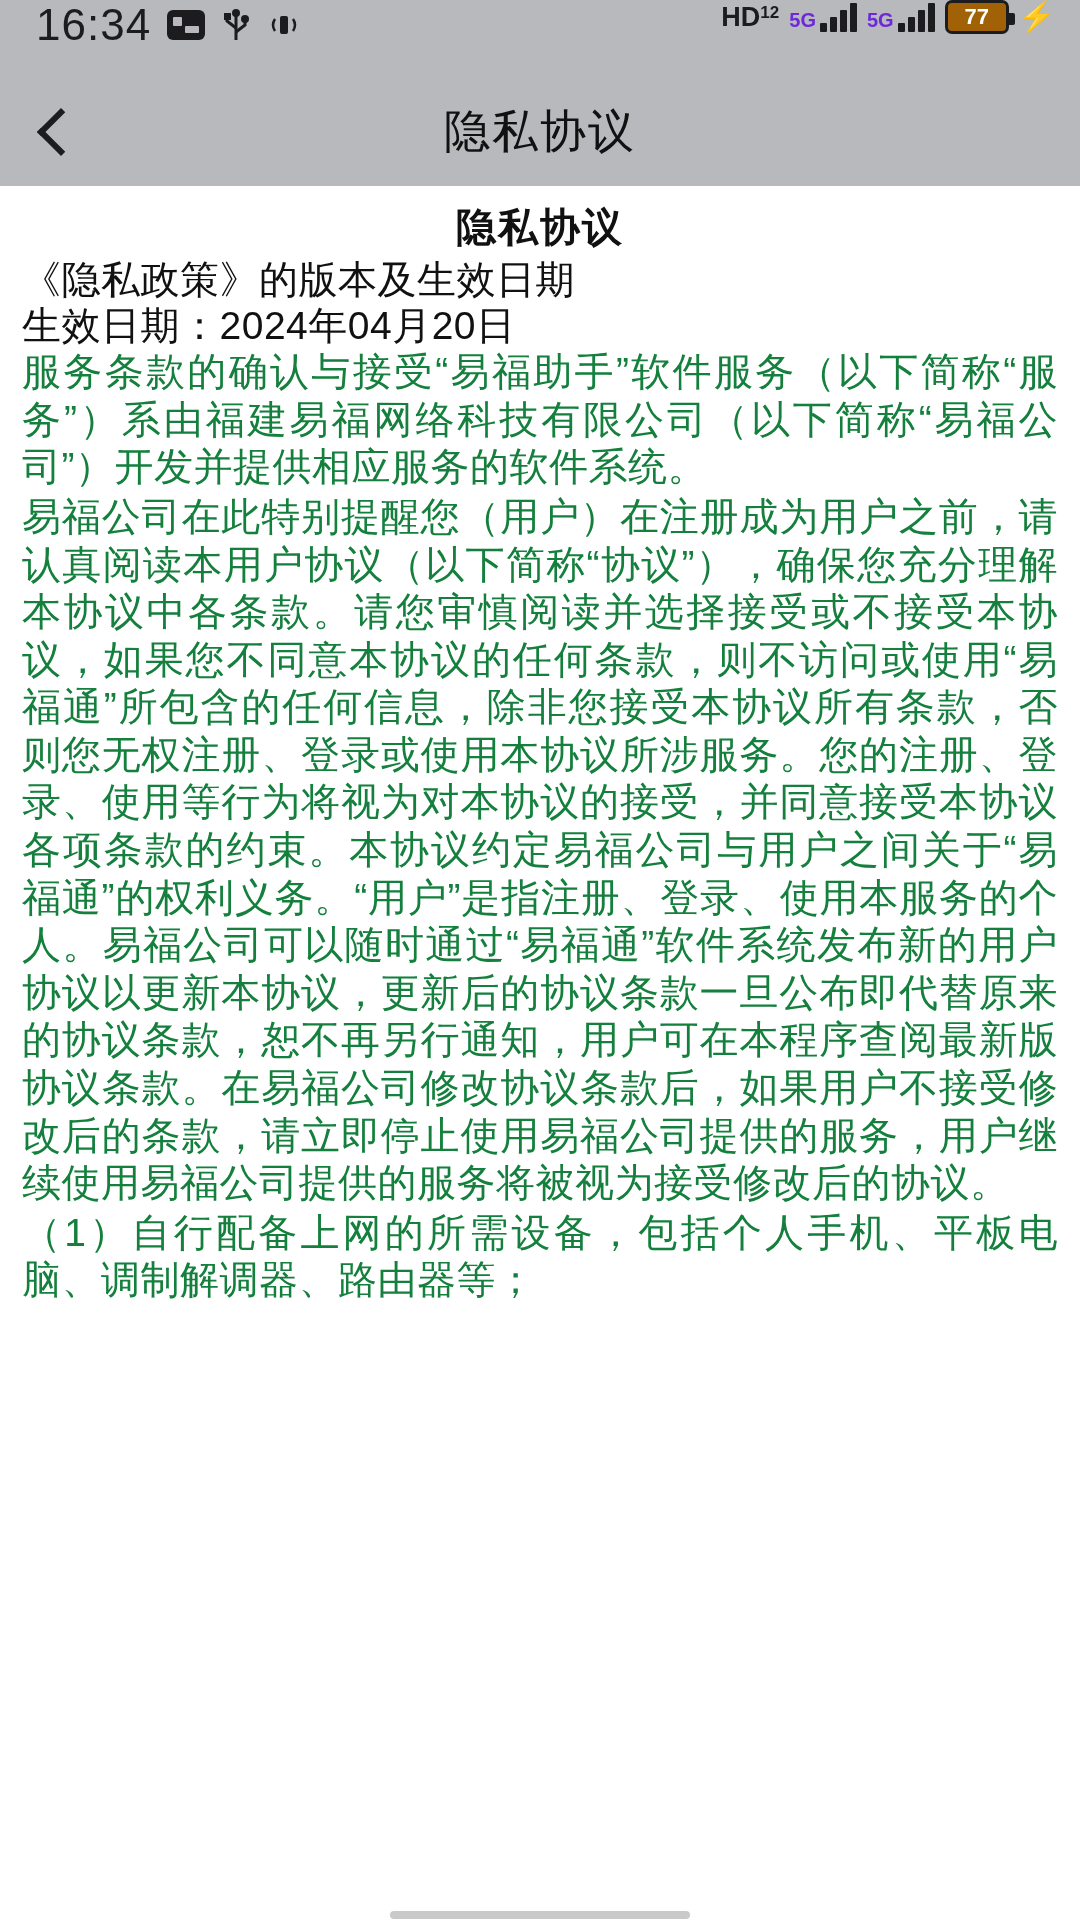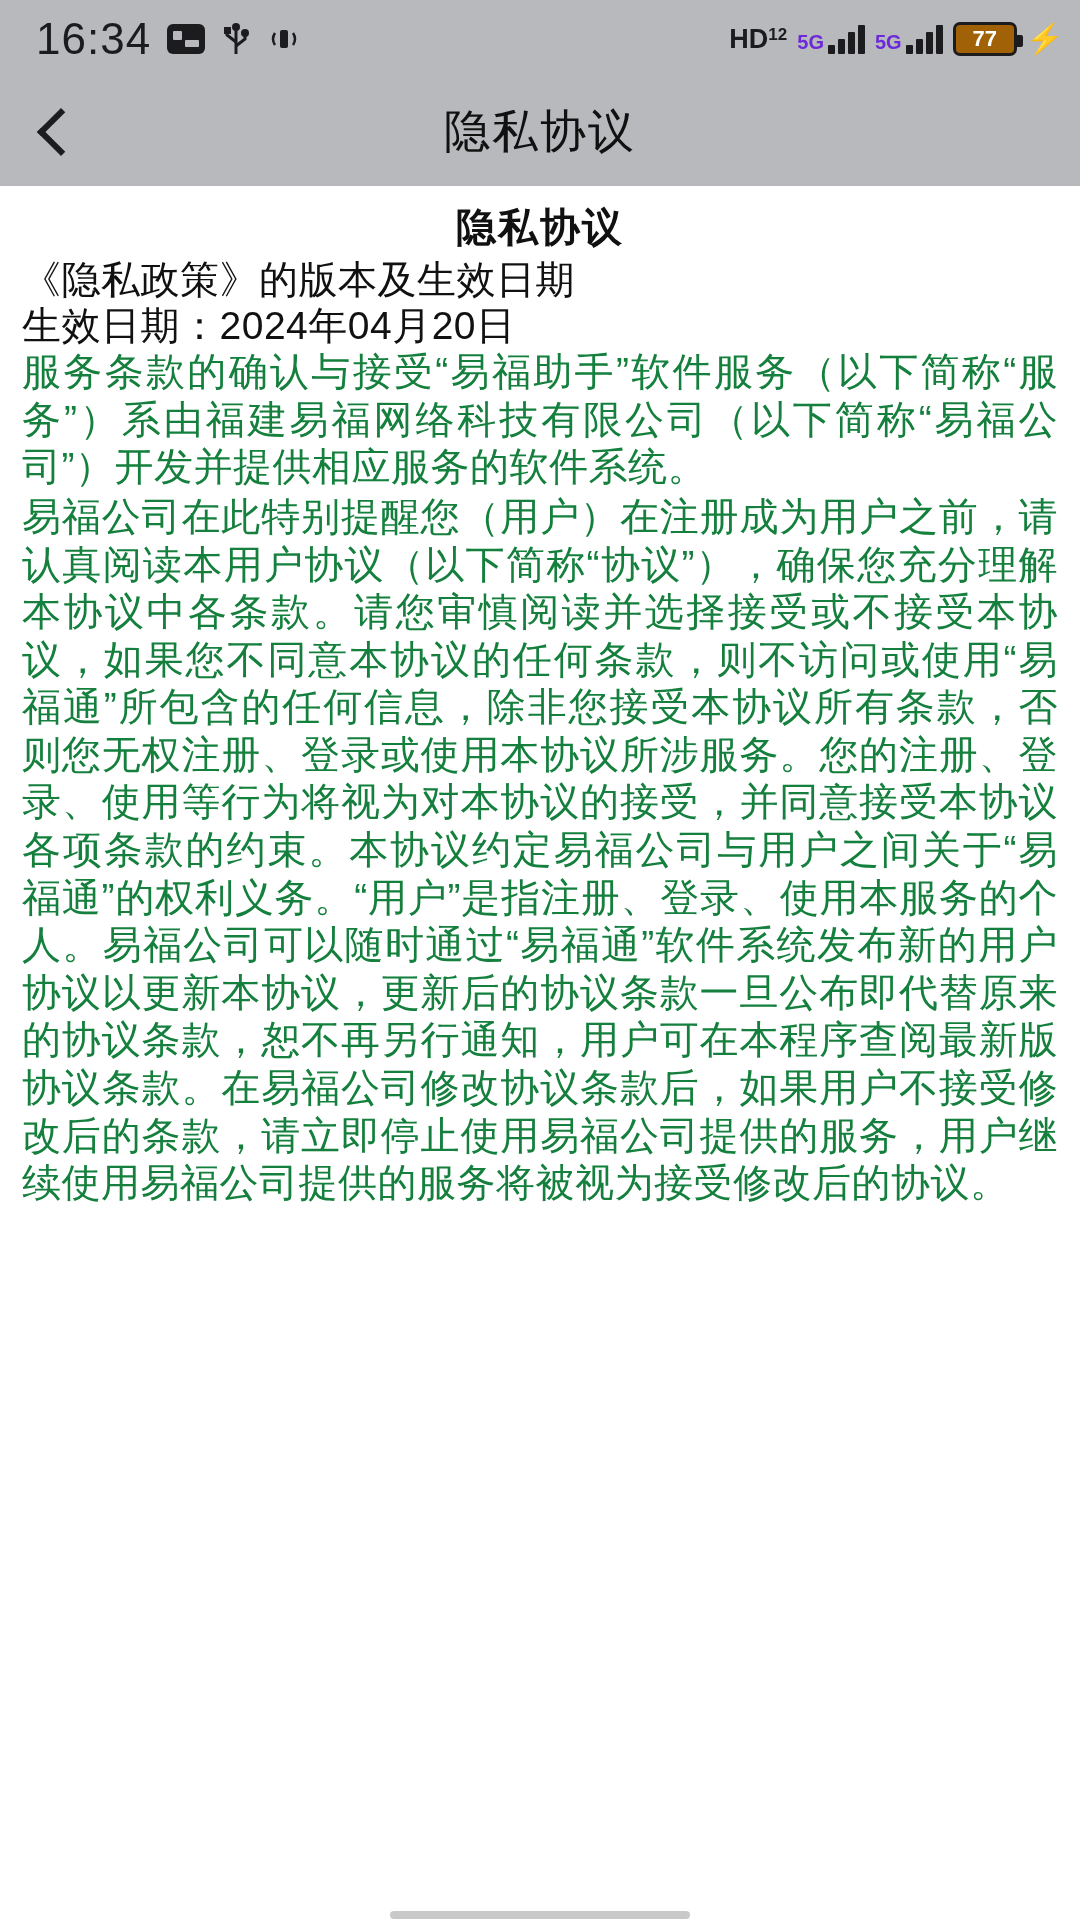--- a/index.html
+++ b/index.html
@@ -17,23 +17,23 @@
     background: #ffffff;
     display: flex;
     flex-direction: column;
   }
 
   
   .status-bar {
     height: 78px;
     background: #b7b9bd;
     display: flex;
-    align-items: center;
+    align-items: flex-start;
     justify-content: space-between;
-    padding: 0 16px 0 36px;
+    padding: 0 24px 0 36px;
     flex: 0 0 auto;
     gap: 29px;
   }
   .status-left {
     display: flex;
     align-items: center;
     gap: 16px;
   }
   .clock {
     font-size: 44px;
@@ -300,19 +300,20 @@
     </div>
     <div class="title-text">隐私协议</div>
   </div>
 
   <div class="content">
     <div class="doc-title">隐私协议</div>
     <div class="doc-line">《隐私政策》的版本及生效日期</div>
     <div class="doc-line">生效日期：2024年04月20日</div>
     <div class="doc-para">服务条款的确认与接受“易福助手”软件服务（以下简称“服务”）系由福建易福网络科技有限公司（以下简称“易福公司”）开发并提供相应服务的软件系统。</div>
     <div class="doc-para">易福公司在此特别提醒您（用户）在注册成为用户之前，请认真阅读本用户协议（以下简称“协议”），确保您充分理解本协议中各条款。请您审慎阅读并选择接受或不接受本协议，如果您不同意本协议的任何条款，则不访问或使用“易福通”所包含的任何信息，除非您接受本协议所有条款，否则您无权注册、登录或使用本协议所涉服务。您的注册、登录、使用等行为将视为对本协议的接受，并同意接受本协议各项条款的约束。本协议约定易福公司与用户之间关于“易福通”的权利义务。“用户”是指注册、登录、使用本服务的个人。易福公司可以随时通过“易福通”软件系统发布新的用户协议以更新本协议，更新后的协议条款一旦公布即代替原来的协议条款，恕不再另行通知，用户可在本程序查阅最新版协议条款。在易福公司修改协议条款后，如果用户不接受修改后的条款，请立即停止使用易福公司提供的服务，用户继续使用易福公司提供的服务将被视为接受修改后的协议。</div>
+    <div class="doc-para tight">（1）自行配备上网的所需设备，包括个人手机、平板电脑、调制解调器、路由器等；</div>
 
     <div class="nav-hint">
       <span class="pill"></span>
     </div>
   </div>
 
 </div>
 
 </body></html>

